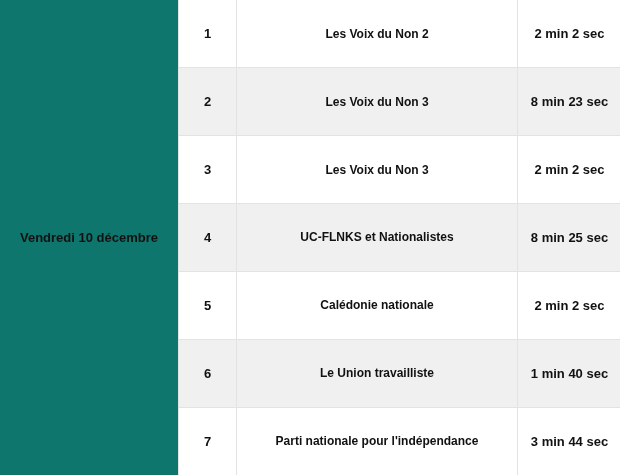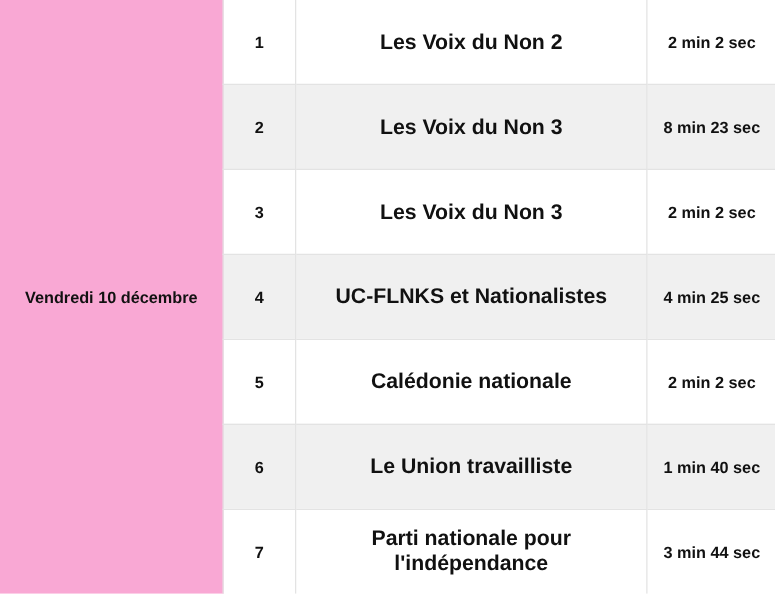--- a/index.html
+++ b/index.html
@@ -23,33 +23,33 @@
   .schedule-table td {
     border: 1px solid #e3e3e3;
     padding: 0;
     font-weight: bold;
     font-size: 12.5px;
     text-align: center;
     vertical-align: middle;
   }
   td.day-cell {
     width: 178px;
-    background: #f9a8d4;
+    background: #0f766e;
     border-left: none;
     border-top: none;
     border-bottom: none;
     font-size: 13px;
   }
   td.num-cell {
     width: 57px;
     font-size: 13px;
   }
   td.name-cell {
     width: 280px;
-    font-size: 17px;
+    font-size: 12px;
   }
   td.time-cell {
     width: 103px;
     border-right: none;
     font-size: 13px;
   }
   tr.row-odd td.num-cell,
   tr.row-odd td.name-cell,
   tr.row-odd td.time-cell {
     background: #ffffff;
@@ -86,21 +86,21 @@
       <td class="time-cell">8 min 23 sec</td>
     </tr>
     <tr class="row-odd row-height">
       <td class="num-cell">3</td>
       <td class="name-cell">Les Voix du Non 3</td>
       <td class="time-cell">2 min 2 sec</td>
     </tr>
     <tr class="row-even row-height">
       <td class="num-cell">4</td>
       <td class="name-cell">UC-FLNKS et Nationalistes</td>
-      <td class="time-cell">4 min 25 sec</td>
+      <td class="time-cell">8 min 25 sec</td>
     </tr>
     <tr class="row-odd row-height">
       <td class="num-cell">5</td>
       <td class="name-cell">Calédonie nationale</td>
       <td class="time-cell">2 min 2 sec</td>
     </tr>
     <tr class="row-even row-height">
       <td class="num-cell">6</td>
       <td class="name-cell">Le Union travailliste</td>
       <td class="time-cell">1 min 40 sec</td>

